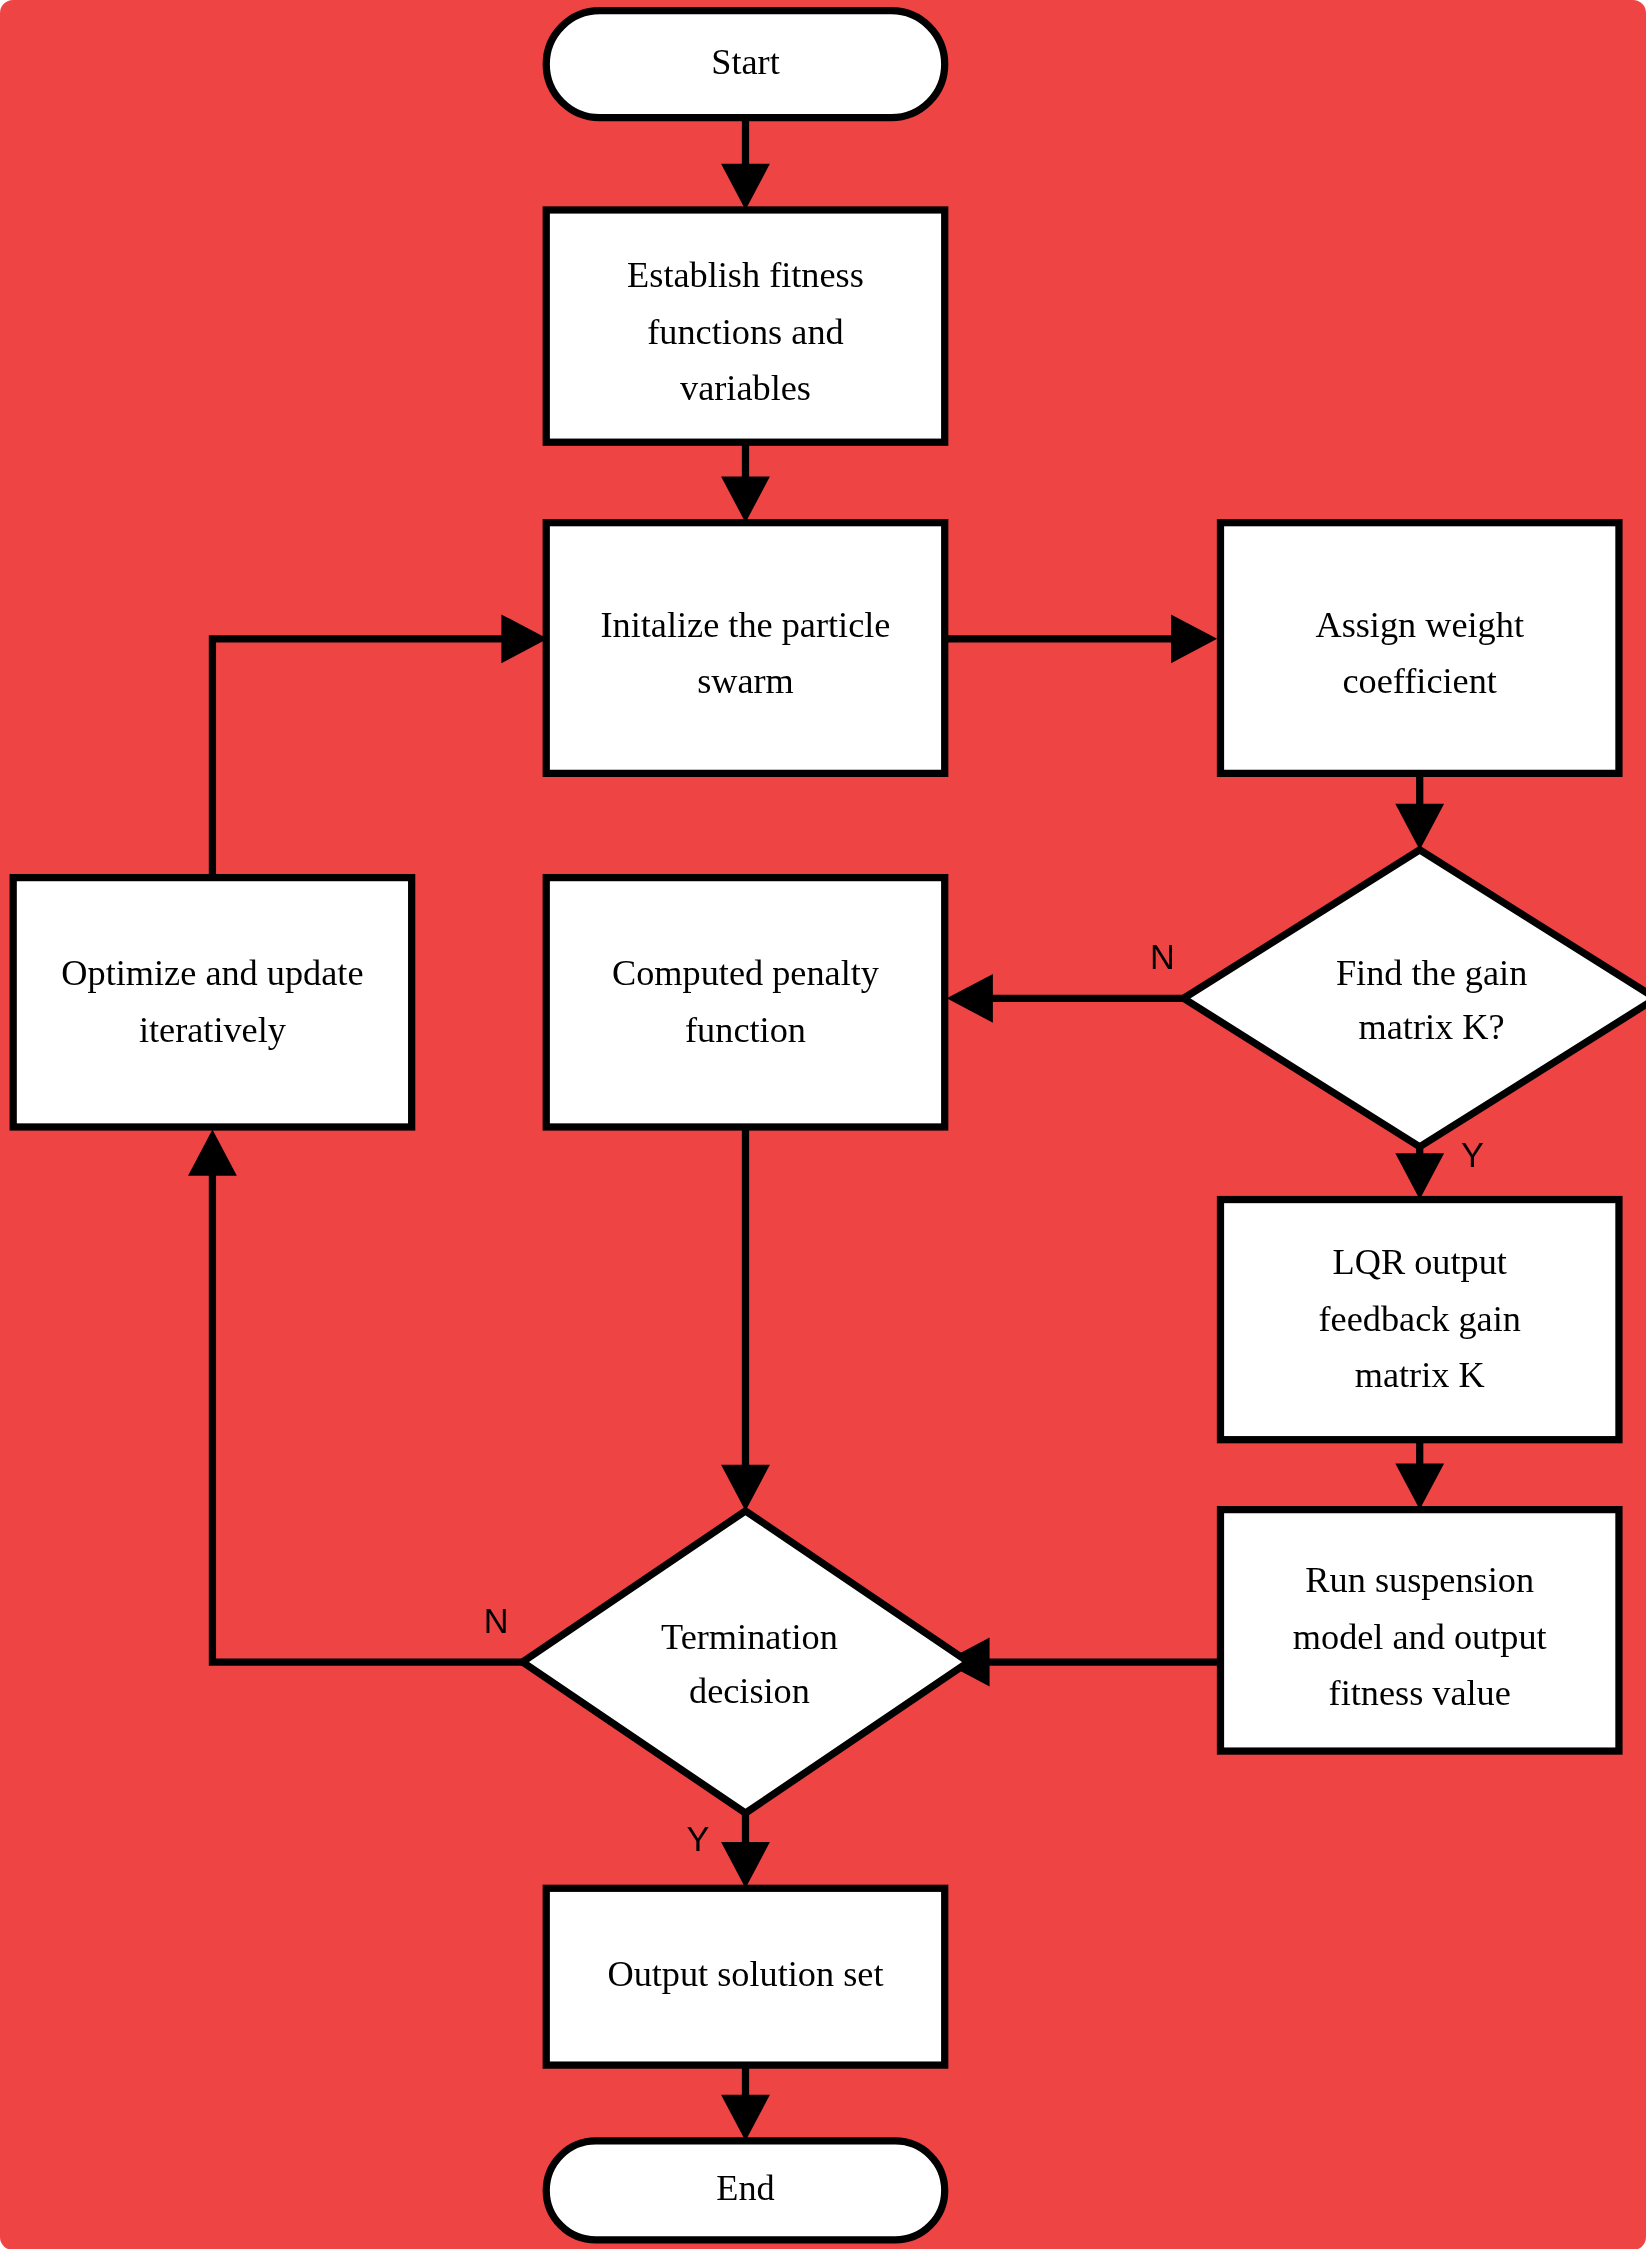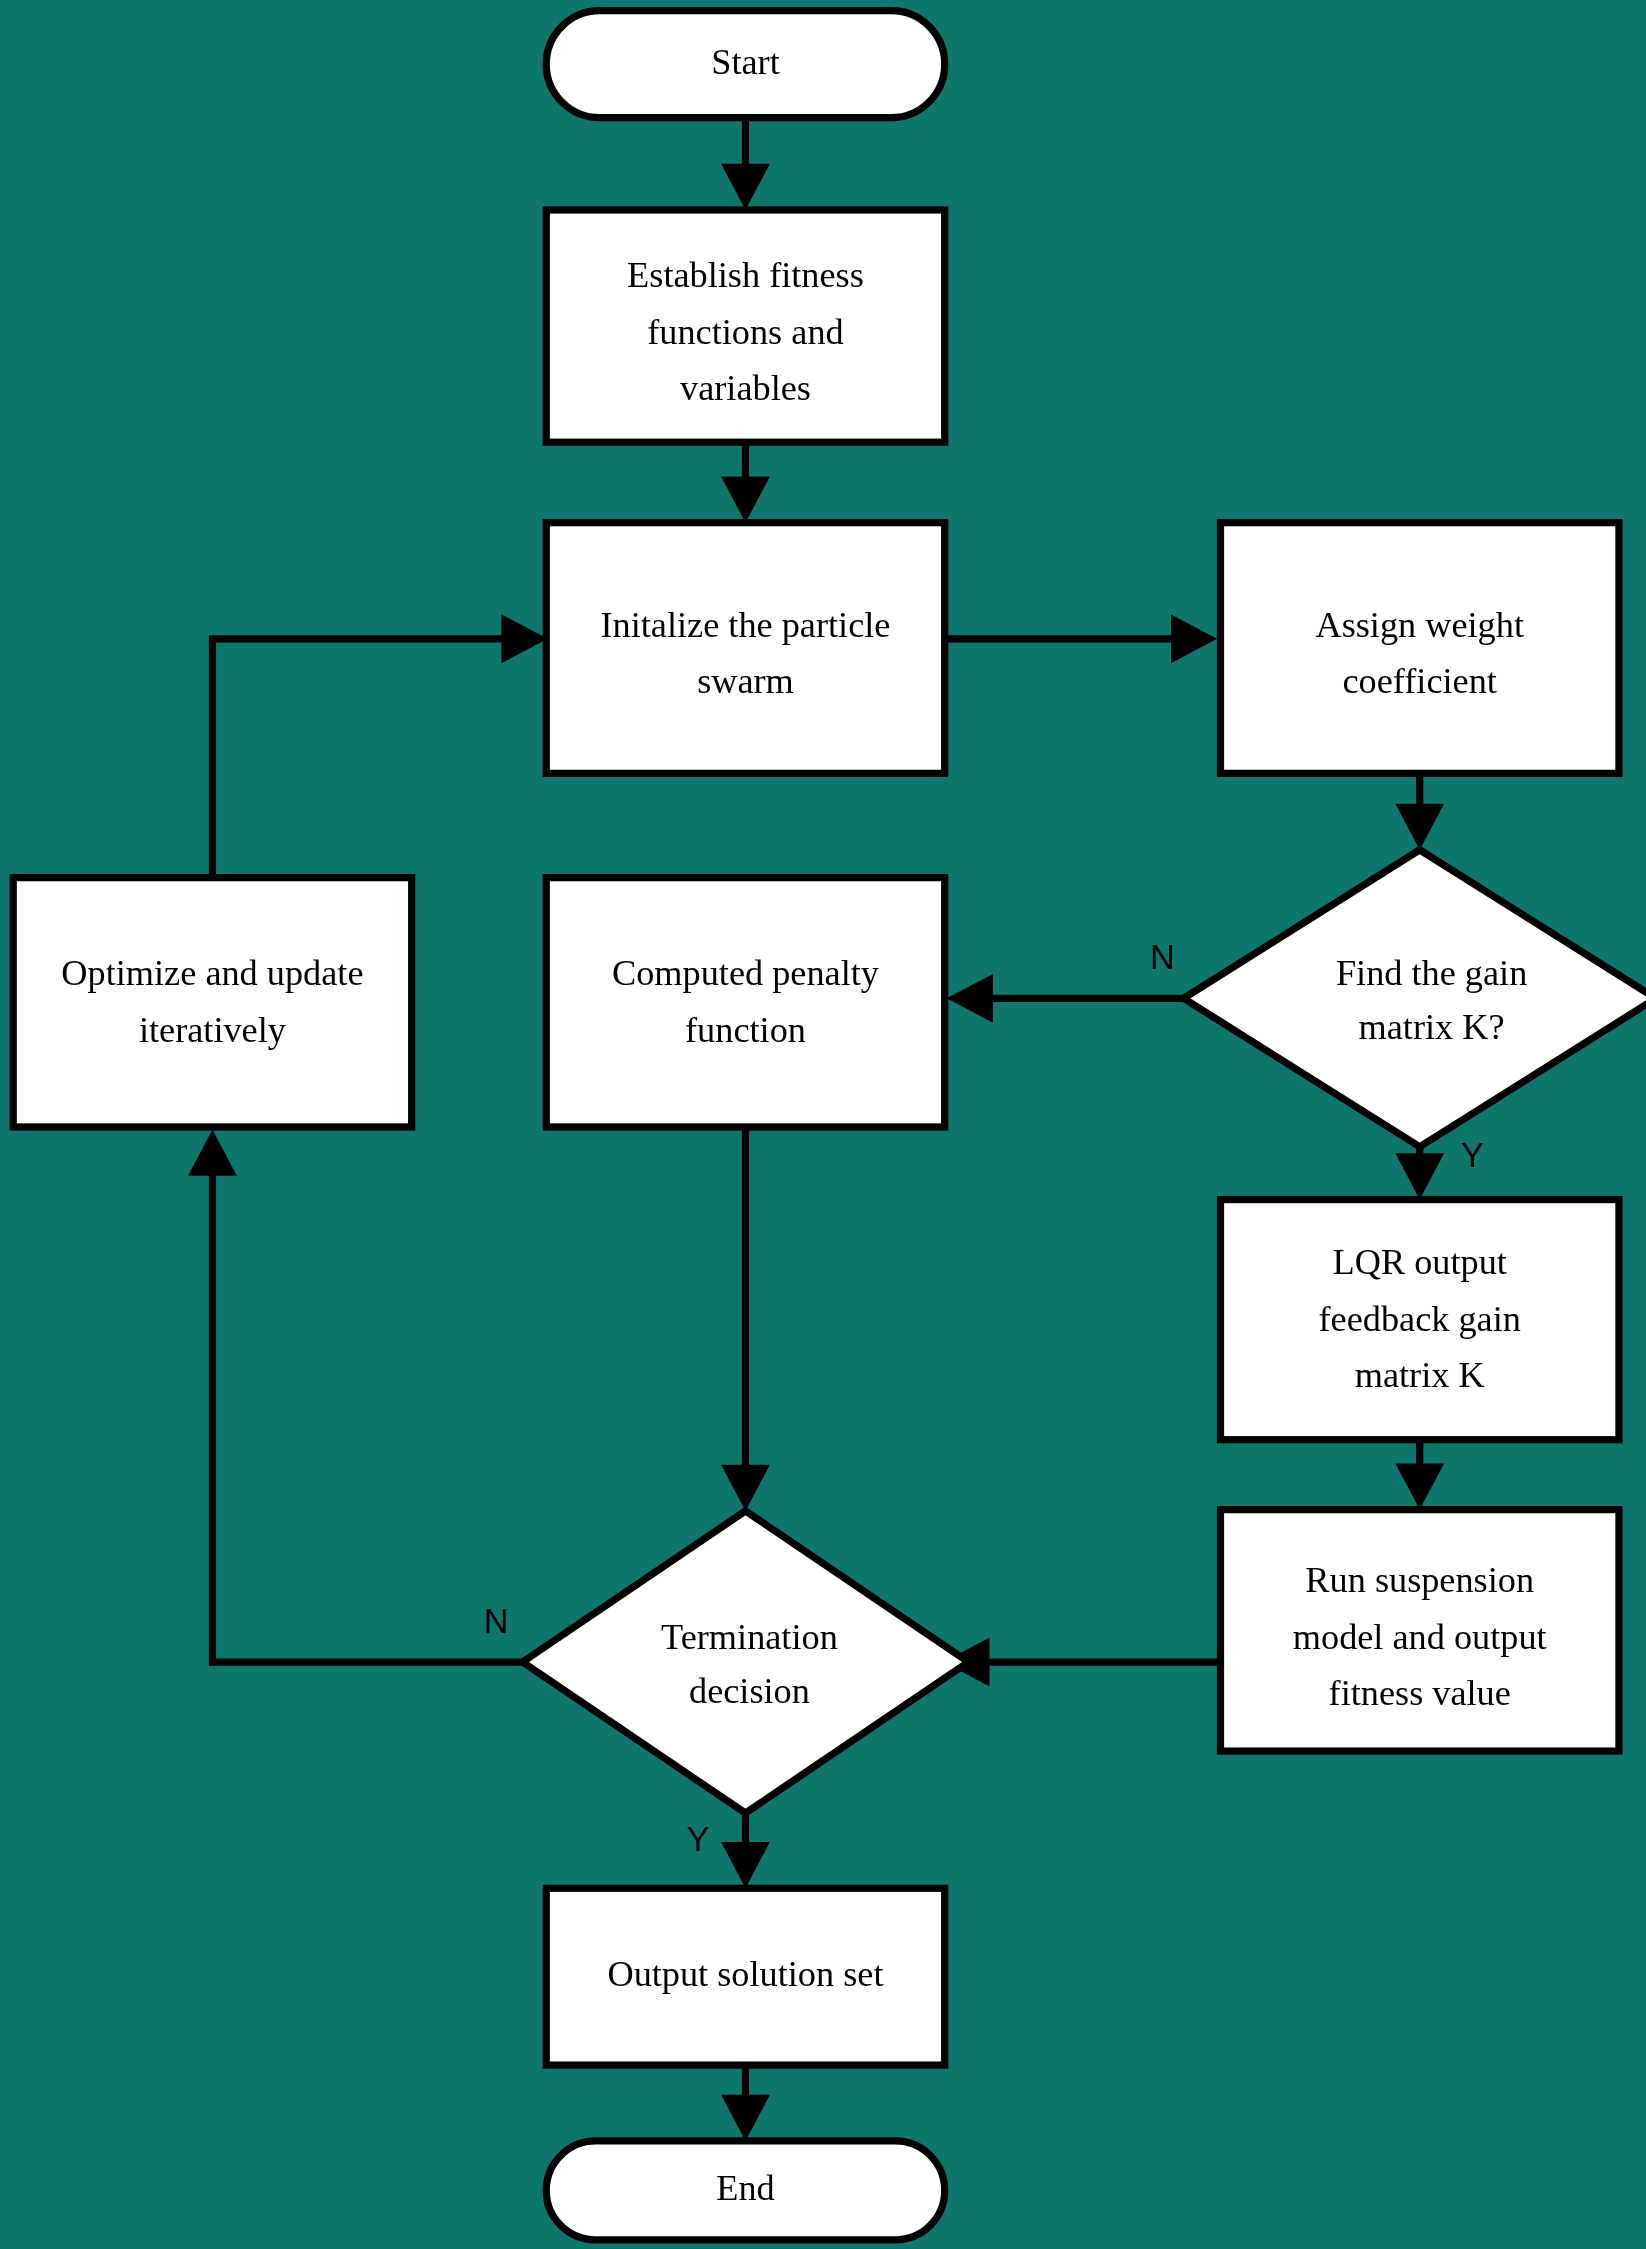--- a/index.html
+++ b/index.html
@@ -4,22 +4,23 @@
 <style>
   html, body {
     margin: 0;
     padding: 0;
     background: #ffffff;
   }
   #flowchart-root {
     position: relative;
     width: 1646px;
     height: 2250px;
-    background: #0f766e;
+    background: #ef4444;
     font-family: "Liberation Serif", "DejaVu Serif", serif;
+    border-radius: 13px;
   }
   svg.fc {
     position: absolute;
     top: 0;
     left: 0;
     width: 1646px;
     height: 2250px;
     display: block;
   }
   .node-shape {

